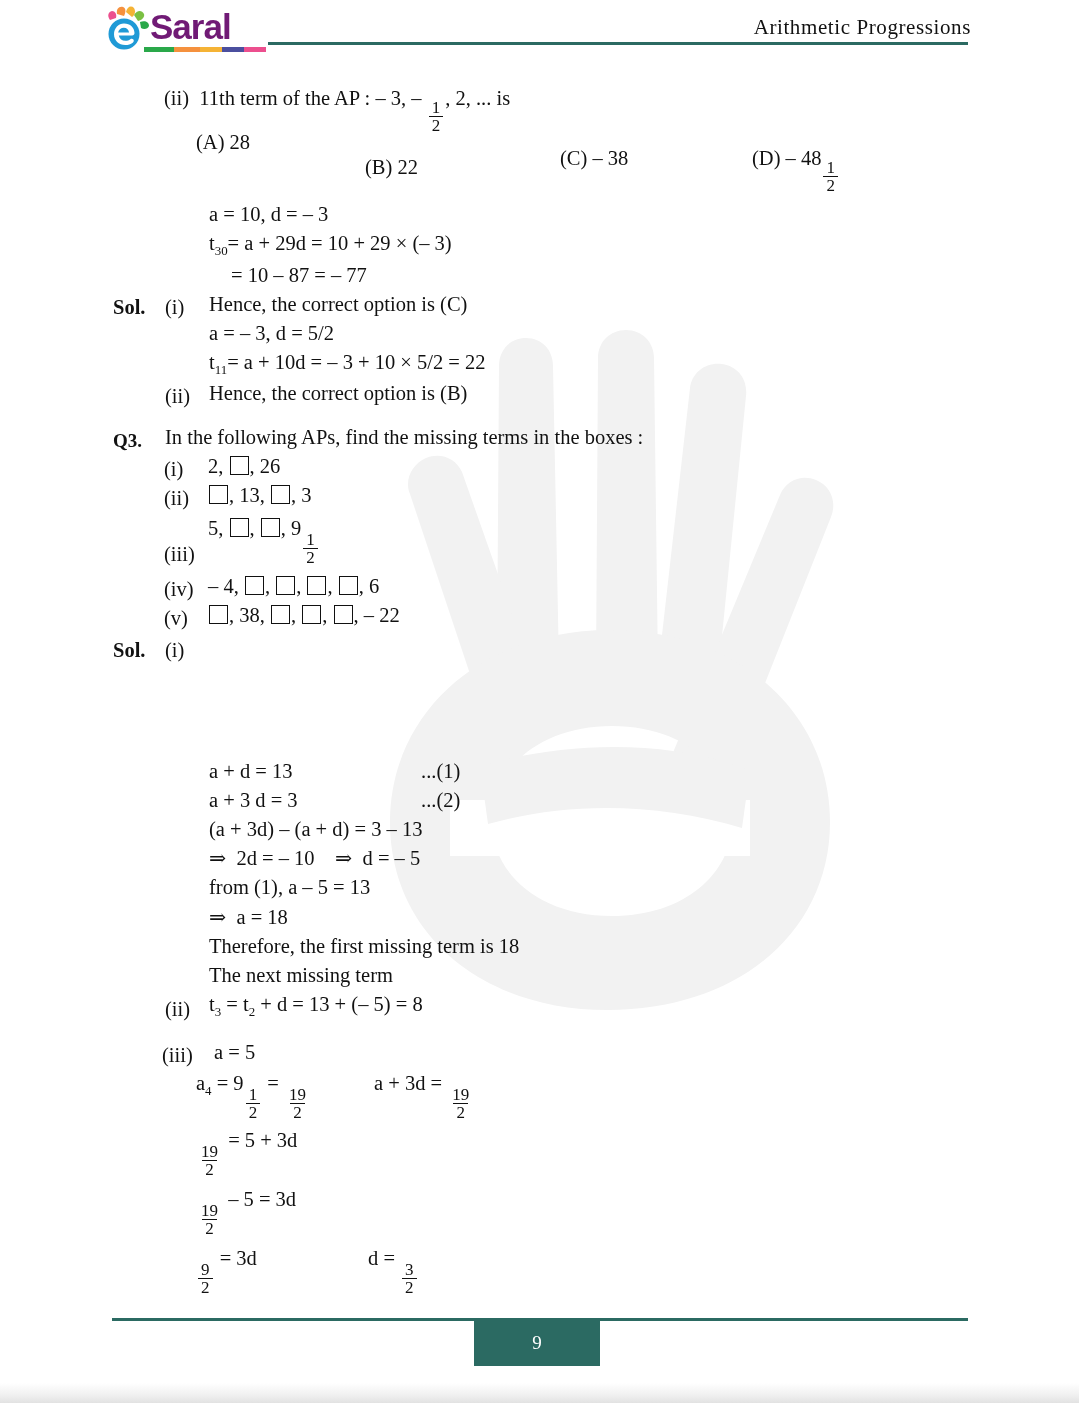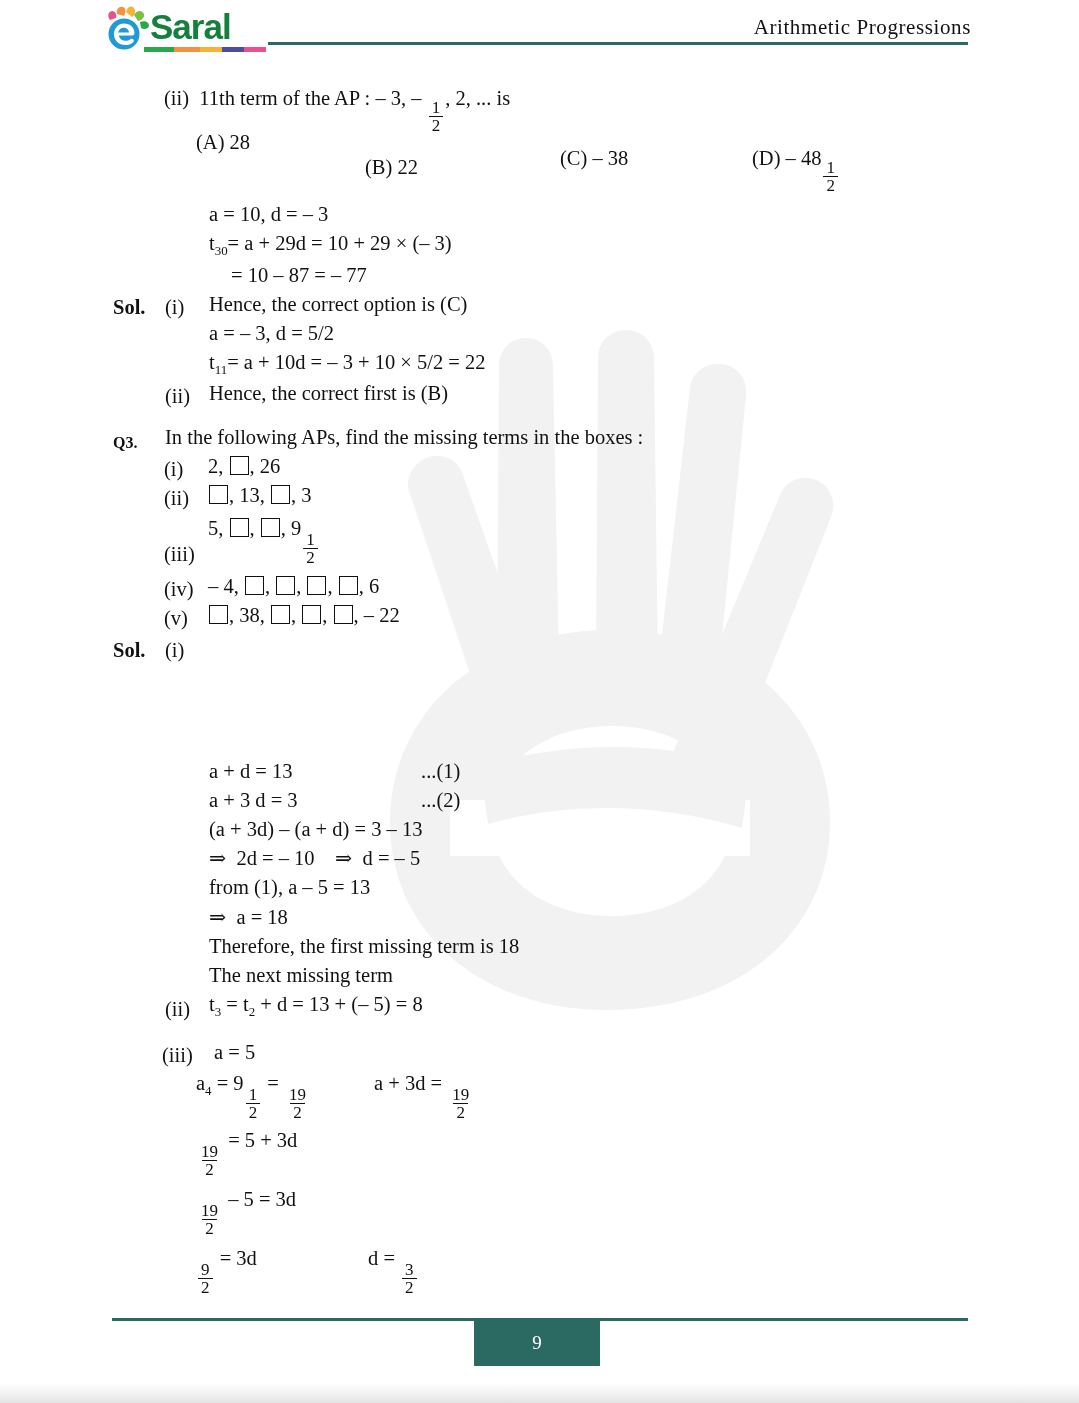--- a/index.html
+++ b/index.html
@@ -24,21 +24,21 @@
   
   .header{
     position:absolute; left:0; top:0; width:1079px; height:58px;
   }
   .logo{ position:absolute; left:104px; top:6px; width:160px; height:46px; }
   .logo-rays{ position:absolute; left:0; top:0; }
   .logo-word{
     position:absolute; left:46px; top:1px;
     font-family:"Liberation Sans","DejaVu Sans",sans-serif;
     font-weight:bold; font-size:35px; letter-spacing:-1px;
-    color:#15803d;
+    color:#701a75;
   }
   .logo-bar{ position:absolute; left:40px; top:41px; width:122px; height:5px; display:flex; }
   .logo-bar i{ display:block; height:5px; }
 
   .hdr-title{
     position:absolute; right:108px; top:15px;
     font-size:21px; letter-spacing:.6px; color:#111;
     font-family:"Liberation Serif","DejaVu Serif",serif;
   }
   .hdr-rule{
@@ -49,21 +49,21 @@
   
   .content{ position:absolute; left:0; top:66px; width:1079px; }
 
   .row{ display:flex; align-items:flex-end; }
   .line{ font-size:20.5px; line-height:1.42; white-space:pre; }
 
   .lbl-sol{
     width:52px; flex:0 0 52px; font-weight:bold; font-size:20.5px;
   }
   .lbl-q{
-    width:52px; flex:0 0 52px; font-weight:bold; font-size:16px;
+    width:52px; flex:0 0 52px; font-weight:bold; font-size:19px;
   }
   .rn{ width:44px; flex:0 0 44px; font-size:20.5px; }
   .rn-w{ width:52px; flex:0 0 52px; font-size:20.5px; }
 
   
   .frac{
     display:inline-flex; flex-direction:column; align-items:center;
     vertical-align:-0.48em; margin:0 2px; line-height:1;
   }
   .frac .num{ font-size:17px; padding:0 3px; }
@@ -181,21 +181,21 @@
         <div class="line" style="margin-left:22px">= 10 – 87 = – 77</div>
         <div class="line">Hence, the correct option is (C)</div>
       </div>
     </div>
     <div class="row" style="margin-top:0px">
       <div class="lbl-sol"></div>
       <div class="rn">(ii)</div>
       <div>
         <div class="line">a = – 3, d = 5/2</div>
         <div class="line"><span>t</span><sub>11</sub><span>= a + 10d = – 3 + 10 × 5/2 = 22</span></div>
-        <div class="line">Hence, the correct first is (B)</div>
+        <div class="line">Hence, the correct option is (B)</div>
       </div>
     </div>
   </div>
 
   <div class="blk" style="left:113px;top:357px;">
     <div class="row">
       <div class="lbl-q">Q3.</div>
       <div class="line">In the following APs, find the missing terms in the boxes :</div>
     </div>
   </div>

